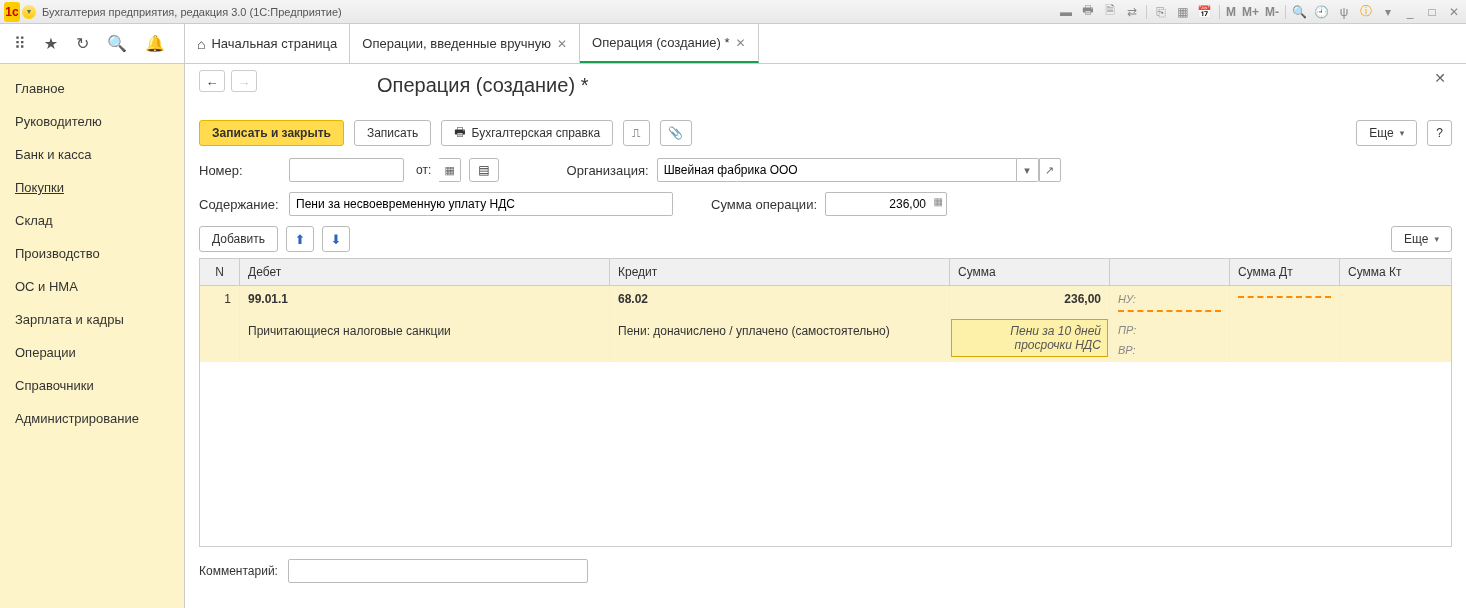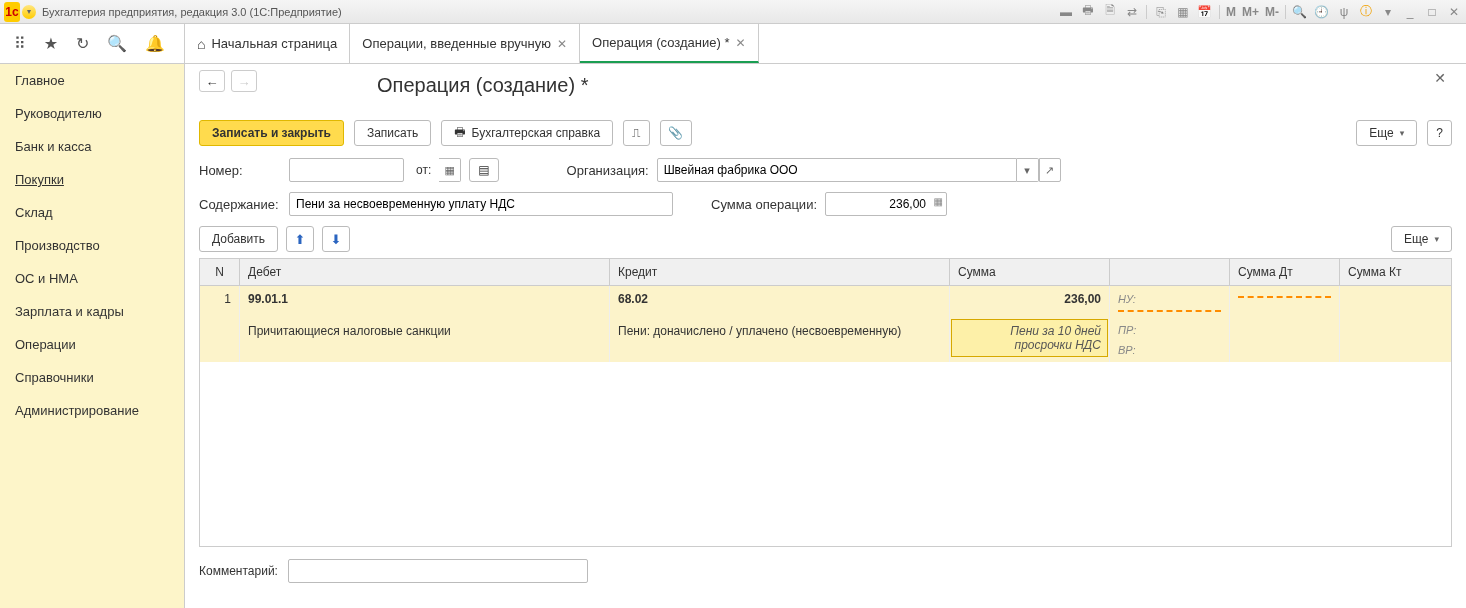--- a/index.html
+++ b/index.html
@@ -17,21 +17,21 @@
 .toolbar { height: 40px; background: #fff; border-bottom: 1px solid #ccc; display:flex; align-items:stretch; }
 .toolbar .left-icons { width: 185px; display:flex; align-items:center; gap:18px; padding-left:14px; border-right:1px solid #ccc; background:#fff; }
 .toolbar .li { font-size:16px; color:#555; }
 .tabs { display:flex; }
 .tab { display:flex; align-items:center; padding: 0 12px; border-right:1px solid #ccc; gap:6px; color:#333; font-size:13px; }
 .tab .homeic { font-size:14px; }
 .tab.active { border-bottom: 2px solid #1a9e52; }
 .tab .close { color:#888; font-size:12px; }
 
 .layout { display:flex; height: calc(608px - 24px - 40px); }
-.sidebar { width: 185px; background: #fdf5c9; border-right:1px solid #ccc; }
+.sidebar { width: 185px; background: #fdf5c9; border-right:1px solid #ccc; padding-top:8px; }
 .sidebar .item { padding: 9px 15px; font-size:13px; color:#333; cursor:pointer; }
 .sidebar .item.active { text-decoration: underline; }
 
 .main { flex:1; padding:10px 14px; overflow:auto; position:relative; }
 .nav-back { display:flex; gap:6px; align-items:center; margin-bottom:4px; }
 .nav-btn { width:26px;height:22px;border:1px solid #ccc;border-radius:3px;display:flex;align-items:center;justify-content:center;background:#fff;font-size:13px;color:#333; }
 .nav-btn.disabled { color:#ccc; }
 .page-title { font-size:20px; font-weight:normal; margin:4px 0 14px 120px; flex:1; }
 .close-page { font-size:14px; color:#666; margin-right:6px; }
 
@@ -245,21 +245,21 @@
             <div class="dashed"></div>
           </div>
           <div class="gcell col-dt">
             <div class="dashed"></div>
           </div>
           <div class="gcell col-kt"></div>
         </div>
         <div class="grow row-bot">
           <div class="gcell col-n"></div>
           <div class="gcell col-d">Причитающиеся налоговые санкции</div>
-          <div class="gcell col-k">Пени: доначислено / уплачено (несвоевременную)</div>
+          <div class="gcell col-k">Пени: доначислено / уплачено (самостоятельно)</div>
           <div class="gcell col-s" style="padding:0">
             <div class="edit-cell">Пени за 10 дней просрочки НДС</div>
           </div>
           <div class="gcell col-nu">
             <div class="nu-lab">ПР:</div>
             <div class="nu-lab" style="margin-top:8px">ВР:</div>
           </div>
           <div class="gcell col-dt"></div>
           <div class="gcell col-kt"></div>
         </div>

